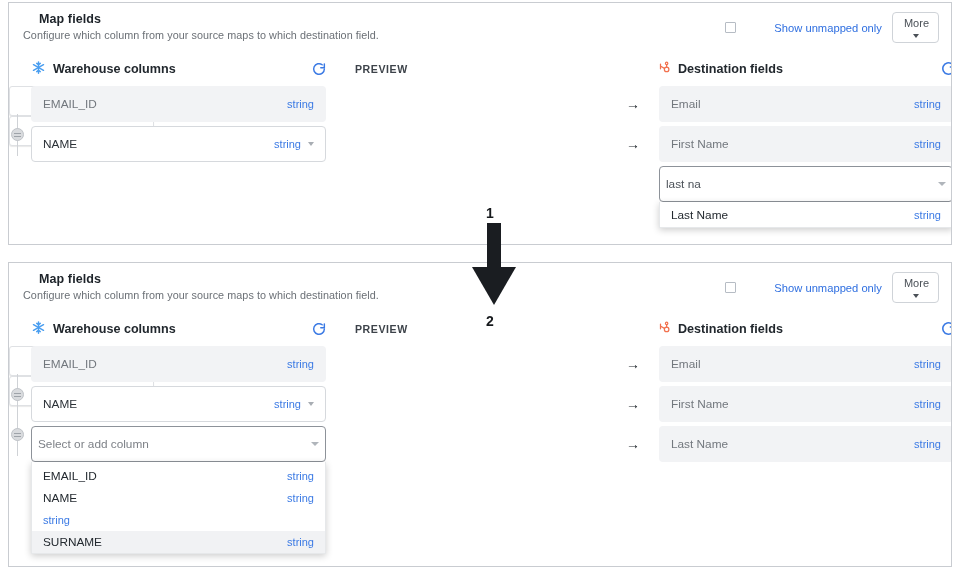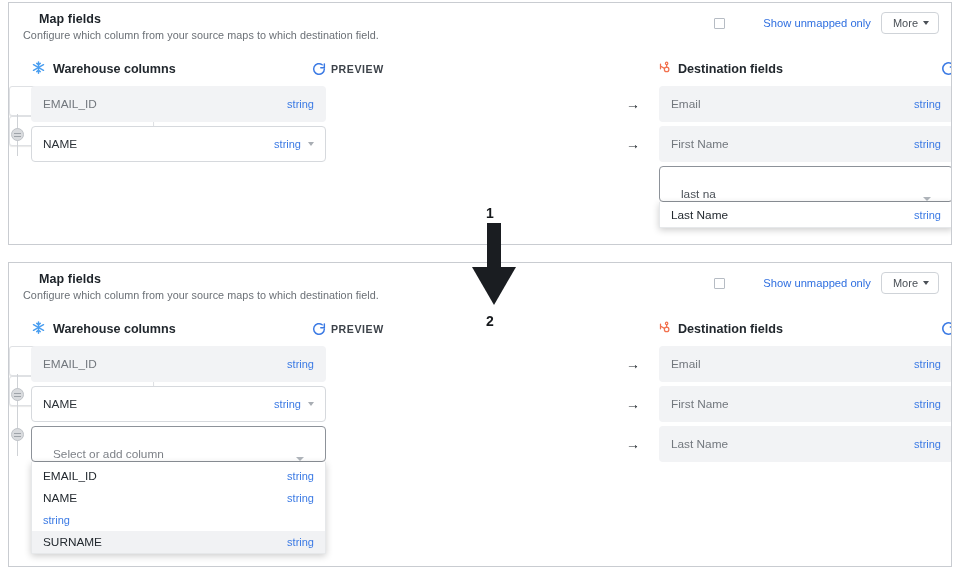--- a/index.html
+++ b/index.html
@@ -36,37 +36,37 @@
     display: flex; align-items: center; gap: 10px;
   }
   .chk-wrap { display: flex; align-items: center; gap: 6px; cursor: pointer; }
   .chk-box {
     width: 11px; height: 11px; border: 1px solid #b6bcc4; background: #fff; border-radius: 1px;
   }
   .chk-label { font-size: 11.2px; color: #2f6fe0; margin-left: 32px; }
   .more-btn {
     border: 1px solid #cfd3d8; border-radius: 4px; background: #fff;
     font-size: 11px; color: #4a5057; padding: 4px 9px 4px 11px;
-    display: flex; align-items: center; gap: 5px; cursor: pointer;
+    display: flex; align-items: center; gap: 5px; cursor: pointer; flex-direction: column;
   }
   .caret-dn {
     width: 0; height: 0; border-left: 3.5px solid transparent; border-right: 3.5px solid transparent;
     border-top: 4.5px solid #4a5057;
   }
 
   
   .cols-head { position: relative; height: 26px; margin-top: 19px; }
   .col-title {
     position: absolute; display: flex; align-items: center; gap: 7px;
     font-size: 12.6px; font-weight: bold; color: #22282e;
   }
   #wh-title { left: 22px; top: 0; }
   #dest-title { left: 647px; top: 0; }
   .preview-label {
-    position: absolute; left: 322px; top: 3px;
+    position: absolute; left: 346px; top: 3px;
     font-size: 10.6px; font-weight: bold; color: #3d434a; letter-spacing: .55px;
   }
   .refresh { position: absolute; cursor: pointer; }
   #refresh-wh   { left: 302px; top: 1px; }
   #refresh-dest { left: 931px; top: 0px; }
 
   
   .rows { position: relative; }
 
   .field {
@@ -103,21 +103,21 @@
   .handle::before, .handle::after {
     content: ""; position: absolute; left: 2px; right: 2px; height: 1px; background: #9ea3a9;
   }
   .handle::before { top: 4px; } .handle::after { top: 7px; }
   .vrail { position: absolute; left: 8px; width: 1px; background: #cfd2d6; }
 
   
   .combo {
     position: absolute; height: 36px; background: #fff;
     border: 1px solid #8d9299; border-radius: 4px;
-    display: flex; align-items: flex-end; padding: 0 21px;
+    display: flex; align-items: center; padding: 0 6px;
     font-size: 11.8px; color: #7d8187;
   }
   .combo .ctext { flex: 1; }
   .combo .mini-caret {
     width: 0; height: 0;
     border-left: 4px solid transparent; border-right: 4px solid transparent;
     border-top: 4.5px solid #b0b5bb;
   }
 
   .dropdown {

